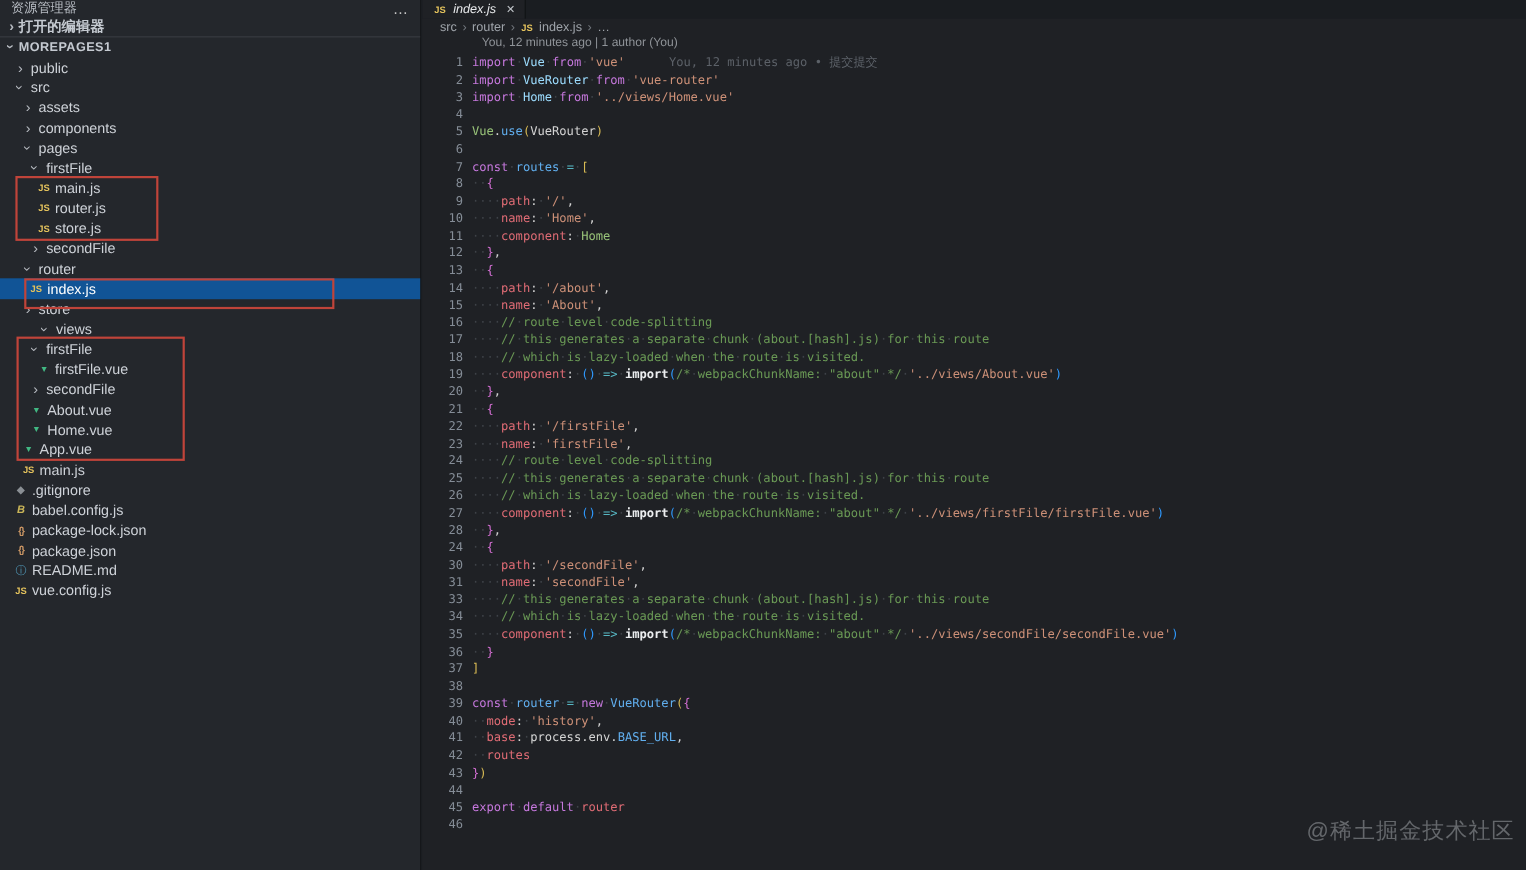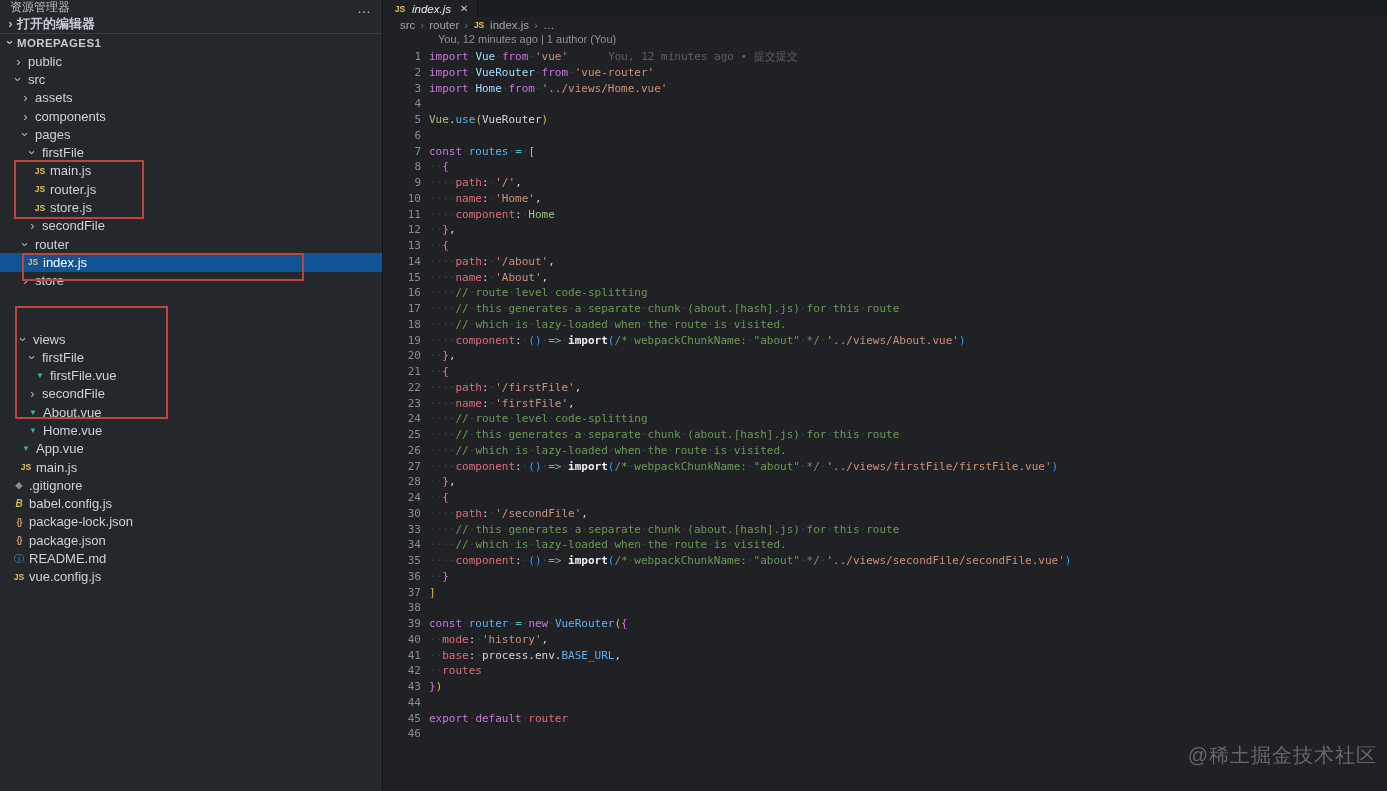--- a/index.html
+++ b/index.html
@@ -147,21 +147,21 @@
           <span class="tree-label">router</span>
         </div>
         <div class="tree-row selected" style="padding-left: 26px;">
           <span class="ic ic-js">JS</span>
           <span class="tree-label">index.js</span>
         </div>
         <div class="tree-row" style="padding-left: 19px;">
           <span class="chev"></span>
           <span class="tree-label">store</span>
         </div>
-        <div class="tree-row" style="padding-left: 17px; margin-top: 40px;">
+        <div class="tree-row" style="padding-left: 35px;">
           <span class="chev open"></span>
           <span class="tree-label">views</span>
         </div>
         <div class="tree-row" style="padding-left: 26px;">
           <span class="chev open"></span>
           <span class="tree-label">firstFile</span>
         </div>
         <div class="tree-row" style="padding-left: 33px;">
           <span class="ic ic-vue">▼</span>
           <span class="tree-label">firstFile.vue</span>
@@ -256,20 +256,21 @@
         <div class="code-line"><span class="ln">21</span><span class="lc"><span class="ws">·</span><span class="ws">·</span><span class="tk-b2">{</span></span></div>
         <div class="code-line"><span class="ln">22</span><span class="lc"><span class="ws">·</span><span class="ws">·</span><span class="ws">·</span><span class="ws">·</span><span class="tk-p">path</span><span class="tk-w">:</span><span class="ws">·</span><span class="tk-s">'/firstFile'</span><span class="tk-w">,</span></span></div>
         <div class="code-line"><span class="ln">23</span><span class="lc"><span class="ws">·</span><span class="ws">·</span><span class="ws">·</span><span class="ws">·</span><span class="tk-p">name</span><span class="tk-w">:</span><span class="ws">·</span><span class="tk-s">'firstFile'</span><span class="tk-w">,</span></span></div>
         <div class="code-line"><span class="ln">24</span><span class="lc"><span class="ws">·</span><span class="ws">·</span><span class="ws">·</span><span class="ws">·</span><span class="tk-c">//</span><span class="ws">·</span><span class="tk-c">route</span><span class="ws">·</span><span class="tk-c">level</span><span class="ws">·</span><span class="tk-c">code-splitting</span></span></div>
         <div class="code-line"><span class="ln">25</span><span class="lc"><span class="ws">·</span><span class="ws">·</span><span class="ws">·</span><span class="ws">·</span><span class="tk-c">//</span><span class="ws">·</span><span class="tk-c">this</span><span class="ws">·</span><span class="tk-c">generates</span><span class="ws">·</span><span class="tk-c">a</span><span class="ws">·</span><span class="tk-c">separate</span><span class="ws">·</span><span class="tk-c">chunk</span><span class="ws">·</span><span class="tk-c">(about.[hash].js)</span><span class="ws">·</span><span class="tk-c">for</span><span class="ws">·</span><span class="tk-c">this</span><span class="ws">·</span><span class="tk-c">route</span></span></div>
         <div class="code-line"><span class="ln">26</span><span class="lc"><span class="ws">·</span><span class="ws">·</span><span class="ws">·</span><span class="ws">·</span><span class="tk-c">//</span><span class="ws">·</span><span class="tk-c">which</span><span class="ws">·</span><span class="tk-c">is</span><span class="ws">·</span><span class="tk-c">lazy-loaded</span><span class="ws">·</span><span class="tk-c">when</span><span class="ws">·</span><span class="tk-c">the</span><span class="ws">·</span><span class="tk-c">route</span><span class="ws">·</span><span class="tk-c">is</span><span class="ws">·</span><span class="tk-c">visited.</span></span></div>
         <div class="code-line"><span class="ln">27</span><span class="lc"><span class="ws">·</span><span class="ws">·</span><span class="ws">·</span><span class="ws">·</span><span class="tk-p">component</span><span class="tk-w">:</span><span class="ws">·</span><span class="tk-b3">()</span><span class="ws">·</span><span class="tk-op">=&gt;</span><span class="ws">·</span><span class="tk-imp">import</span><span class="tk-b3">(</span><span class="tk-c">/*</span><span class="ws">·</span><span class="tk-c">webpackChunkName:</span><span class="ws">·</span><span class="tk-c">"about"</span><span class="ws">·</span><span class="tk-c">*/</span><span class="ws">·</span><span class="tk-s">'../views/firstFile/firstFile.vue'</span><span class="tk-b3">)</span></span></div>
         <div class="code-line"><span class="ln">28</span><span class="lc"><span class="ws">·</span><span class="ws">·</span><span class="tk-b2">}</span><span class="tk-w">,</span></span></div>
         <div class="code-line"><span class="ln">24</span><span class="lc"><span class="ws">·</span><span class="ws">·</span><span class="tk-b2">{</span></span></div>
         <div class="code-line"><span class="ln">30</span><span class="lc"><span class="ws">·</span><span class="ws">·</span><span class="ws">·</span><span class="ws">·</span><span class="tk-p">path</span><span class="tk-w">:</span><span class="ws">·</span><span class="tk-s">'/secondFile'</span><span class="tk-w">,</span></span></div>
+        <div class="code-line"><span class="ln">31</span><span class="lc"><span class="ws">·</span><span class="ws">·</span><span class="ws">·</span><span class="ws">·</span><span class="tk-p">name</span><span class="tk-w">:</span><span class="ws">·</span><span class="tk-s">'secondFile'</span><span class="tk-w">,</span></span></div>
         <div class="code-line"><span class="ln">33</span><span class="lc"><span class="ws">·</span><span class="ws">·</span><span class="ws">·</span><span class="ws">·</span><span class="tk-c">//</span><span class="ws">·</span><span class="tk-c">this</span><span class="ws">·</span><span class="tk-c">generates</span><span class="ws">·</span><span class="tk-c">a</span><span class="ws">·</span><span class="tk-c">separate</span><span class="ws">·</span><span class="tk-c">chunk</span><span class="ws">·</span><span class="tk-c">(about.[hash].js)</span><span class="ws">·</span><span class="tk-c">for</span><span class="ws">·</span><span class="tk-c">this</span><span class="ws">·</span><span class="tk-c">route</span></span></div>
         <div class="code-line"><span class="ln">34</span><span class="lc"><span class="ws">·</span><span class="ws">·</span><span class="ws">·</span><span class="ws">·</span><span class="tk-c">//</span><span class="ws">·</span><span class="tk-c">which</span><span class="ws">·</span><span class="tk-c">is</span><span class="ws">·</span><span class="tk-c">lazy-loaded</span><span class="ws">·</span><span class="tk-c">when</span><span class="ws">·</span><span class="tk-c">the</span><span class="ws">·</span><span class="tk-c">route</span><span class="ws">·</span><span class="tk-c">is</span><span class="ws">·</span><span class="tk-c">visited.</span></span></div>
         <div class="code-line"><span class="ln">35</span><span class="lc"><span class="ws">·</span><span class="ws">·</span><span class="ws">·</span><span class="ws">·</span><span class="tk-p">component</span><span class="tk-w">:</span><span class="ws">·</span><span class="tk-b3">()</span><span class="ws">·</span><span class="tk-op">=&gt;</span><span class="ws">·</span><span class="tk-imp">import</span><span class="tk-b3">(</span><span class="tk-c">/*</span><span class="ws">·</span><span class="tk-c">webpackChunkName:</span><span class="ws">·</span><span class="tk-c">"about"</span><span class="ws">·</span><span class="tk-c">*/</span><span class="ws">·</span><span class="tk-s">'../views/secondFile/secondFile.vue'</span><span class="tk-b3">)</span></span></div>
         <div class="code-line"><span class="ln">36</span><span class="lc"><span class="ws">·</span><span class="ws">·</span><span class="tk-b2">}</span></span></div>
         <div class="code-line"><span class="ln">37</span><span class="lc"><span class="tk-b1">]</span></span></div>
         <div class="code-line"><span class="ln">38</span><span class="lc"></span></div>
         <div class="code-line"><span class="ln">39</span><span class="lc"><span class="tk-k">const</span><span class="ws">·</span><span class="tk-f">router</span><span class="ws">·</span><span class="tk-op">=</span><span class="ws">·</span><span class="tk-k">new</span><span class="ws">·</span><span class="tk-f">VueRouter</span><span class="tk-b1">(</span><span class="tk-b2">{</span></span></div>
         <div class="code-line"><span class="ln">40</span><span class="lc"><span class="ws">·</span><span class="ws">·</span><span class="tk-p">mode</span><span class="tk-w">:</span><span class="ws">·</span><span class="tk-s">'history'</span><span class="tk-w">,</span></span></div>
         <div class="code-line"><span class="ln">41</span><span class="lc"><span class="ws">·</span><span class="ws">·</span><span class="tk-p">base</span><span class="tk-w">:</span><span class="ws">·</span><span class="tk-w">process.env.</span><span class="tk-f">BASE_URL</span><span class="tk-w">,</span></span></div>
         <div class="code-line"><span class="ln">42</span><span class="lc"><span class="ws">·</span><span class="ws">·</span><span class="tk-p">routes</span></span></div>

